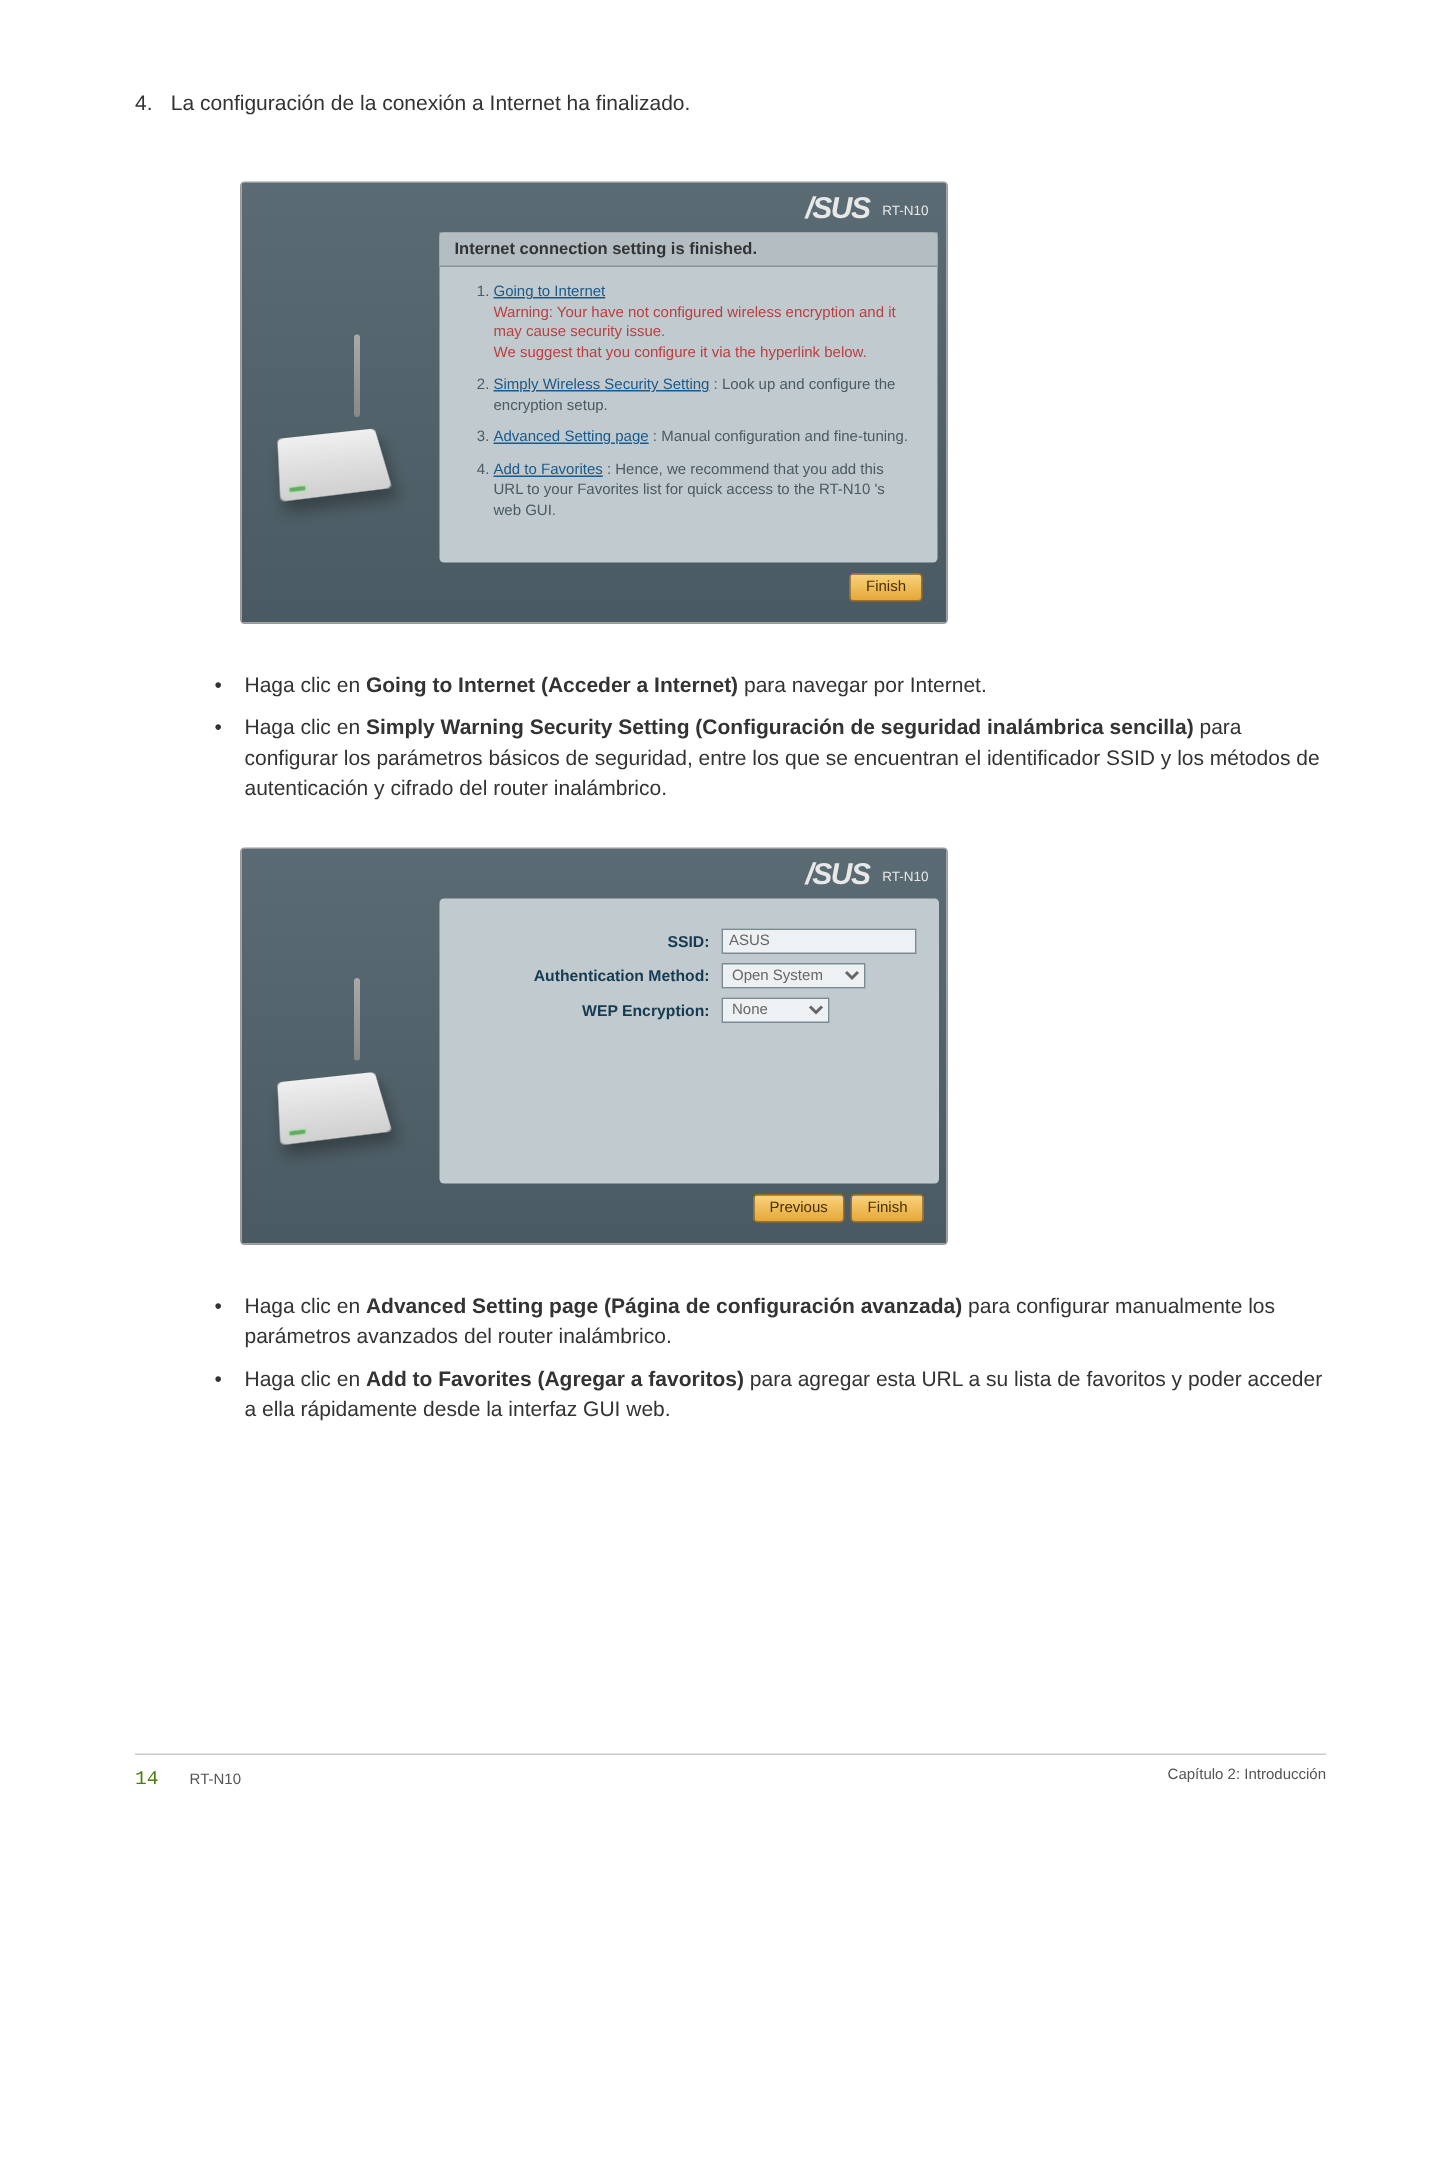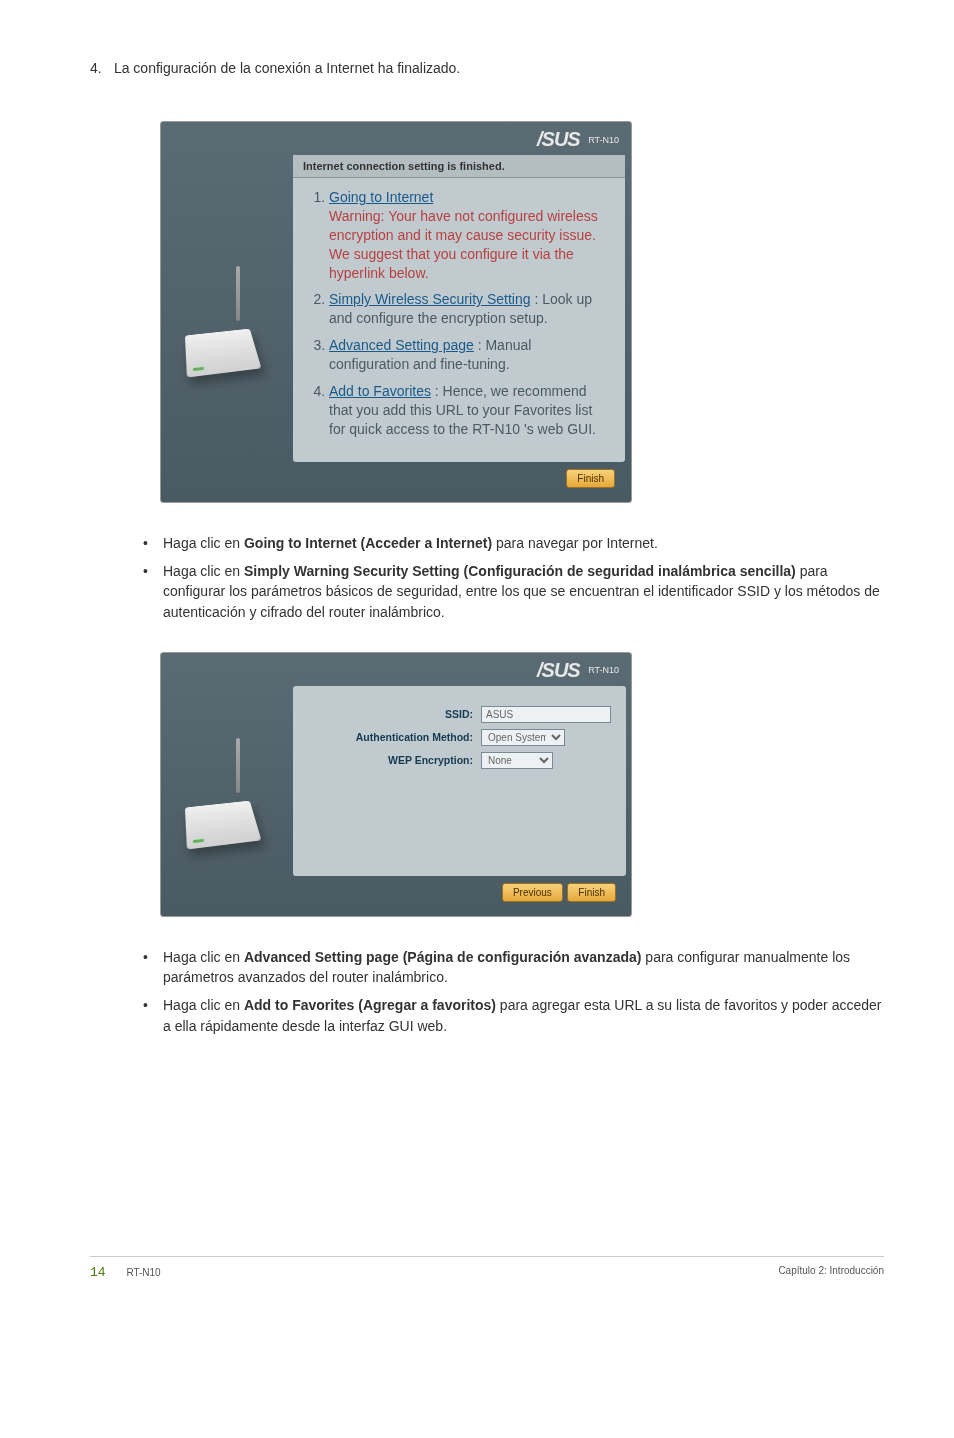--- a/index.html
+++ b/index.html
@@ -110,21 +110,21 @@
   .tab-header {
     background: #b4bec2;
     font-size: 11px;
     font-weight: bold;
     color: #333;
     padding: 5px 10px;
     border-bottom: 1px solid #8a9498;
   }
   .links-list {
     padding: 10px 15px 15px 20px;
-    font-size: 14px;
+    font-size: 10px;
     color: #4a5a62;
   }
   .links-list ol {
     margin: 0;
     padding-left: 16px;
   }
   .links-list li {
     margin-bottom: 8px;
     line-height: 1.35;
   }
@@ -175,21 +175,21 @@
     color: #666;
     width: 120px;
   }
   .form-select {
     font-size: 10px;
     padding: 1px 2px;
     border: 1px solid #7a8a92;
     background: #eef1f3;
     color: #666;
   }
-  .sel-wide { width: 84px; }
+  .sel-wide { width: 96px; }
   .sel-narrow { width: 72px; }
   .bullets {
     margin: 0 0 30px 45px;
     padding: 0;
     list-style: none;
     font-size: 14px;
     line-height: 1.45;
   }
   .bullets li {
     position: relative;

